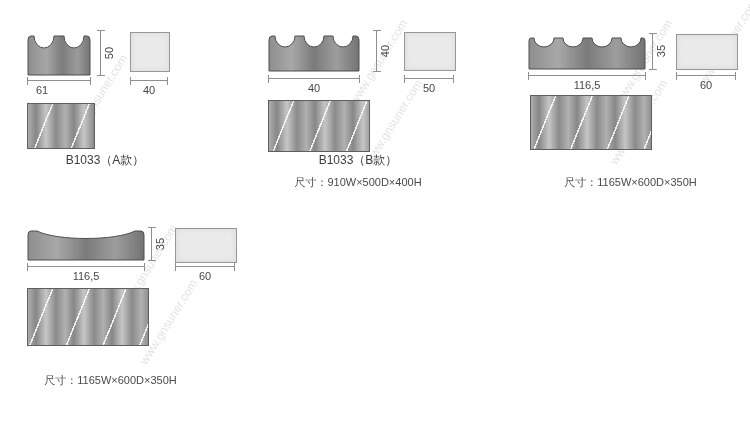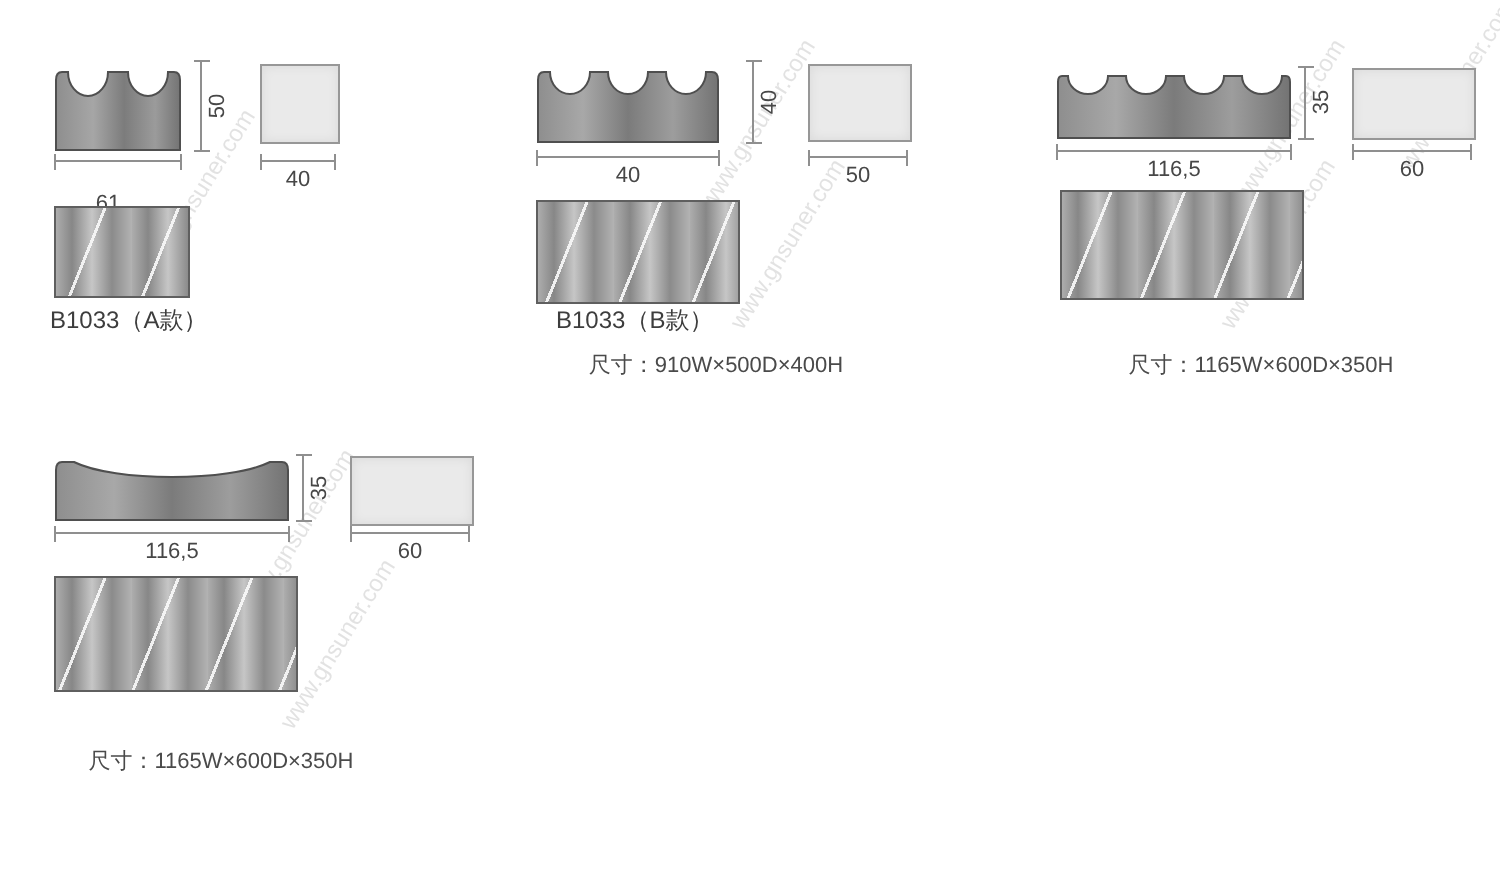--- a/index.html
+++ b/index.html
@@ -27,21 +27,21 @@
   .dim-h::before { left:0; } .dim-h::after { right:0; }
 
   .dim-v { position:absolute; width:0; border-left:1px solid #8f8f8f; }
   .dim-v::before, .dim-v::after { content:""; position:absolute; left:-4px; width:8px; height:1px; background:#8f8f8f; }
   .dim-v::before { top:0; } .dim-v::after { bottom:0; }
 
   .dim-label   { position:absolute; font-size:11px; color:#474747; text-align:center; }
   .dim-label-v { position:absolute; font-size:11px; color:#474747; text-align:center; width:30px; height:12px;
                  transform:rotate(-90deg); transform-origin:center; white-space:nowrap; }
 
-  .model { position:absolute; font-size:12px; color:#3d3d3d; text-align:left; }
+  .model { position:absolute; font-size:12px; color:#3d3d3d; text-align:center; }
   .size  { position:absolute; font-size:11px; color:#4a4a4a; text-align:center; }
 </style>
 </head>
 <body>
 
 <div class="page">
 
 
   <div class="wm" style="left:50px;  top:90px;">www.gnsuner.com</div>
   <div class="wm" style="left:330px; top:55px;">www.gnsuner.com</div>
@@ -62,21 +62,21 @@
             <stop offset="0.8" stop-color="#9b9b9b"></stop>
           <stop offset="1" stop-color="#747474"></stop>
         </linearGradient>
       </defs>
       <path d="M1,45 L1,10 Q1,6 4,6 L7,6 A10,12 0 0 0 27,6 L37,6 A10,12 0 0 0 57,6 L60,6 Q63,6 63,10 L63,45 Z" fill="url(#gA)" stroke="#4f4f4f" stroke-width="1"></path>
     </svg>
     <div class="dim-v" style="left:100px; top:8px; height:46px;"></div>
     <div class="dim-label-v" style="left:94px; top:25px;">50</div>
     <div class="side-view" style="left:130px; top:10px; width:38px; height:38px;"></div>
     <div class="dim-h" style="left:27px; top:58px; width:64px;"></div>
-    <div class="dim-label" style="left:22px; top:62px; width:64px;margin-top:12px;">61</div>
+    <div class="dim-label" style="left:10px; top:62px; width:64px;">61</div>
     <div class="dim-h" style="left:130px; top:58px; width:38px;"></div>
     <div class="dim-label" style="left:130px; top:62px; width:38px;">40</div>
     <div class="top-view" style="left:27px; top:81px; width:66px; height:44px;"></div>
     <div class="model" style="left:25px; top:130px; width:160px;">B1033（A款）</div>
   </div>
 
   <div class="product" style="left:240px; top:22px; width:250px; height:180px;">
     <svg class="front-view" style="left:28px; top:8px;" width="92" height="42" viewBox="0 0 92 42">
       <defs>
         <linearGradient id="gB" x1="0" y1="0" x2="1" y2="0">

